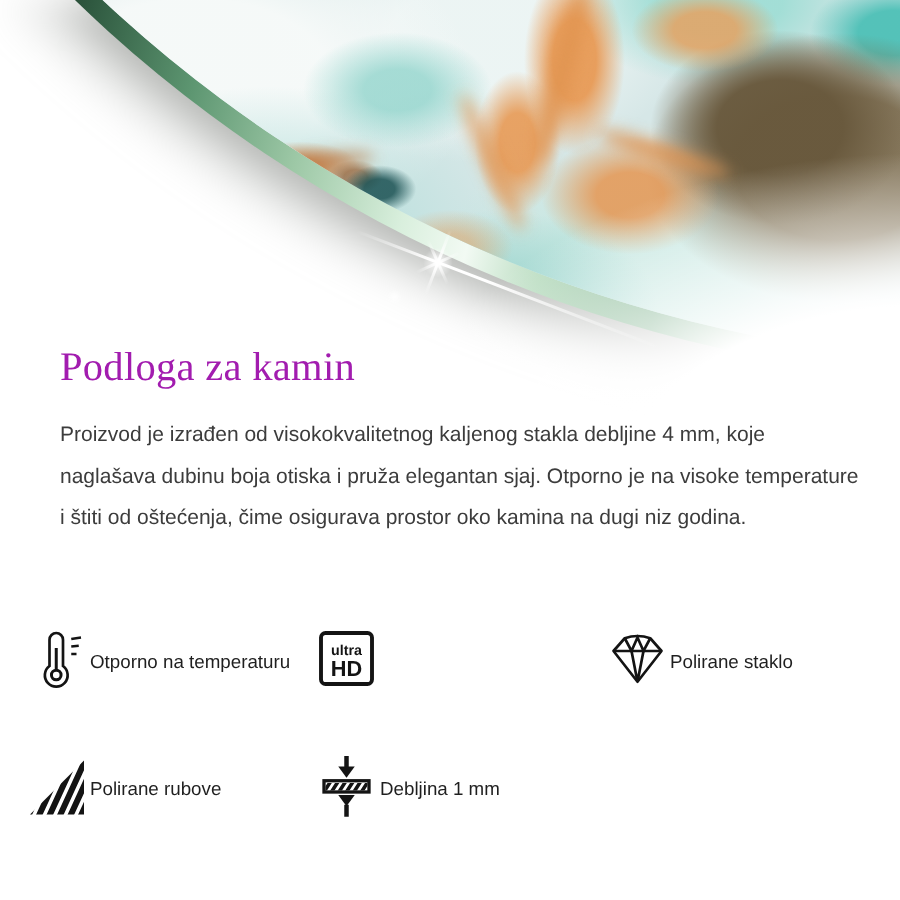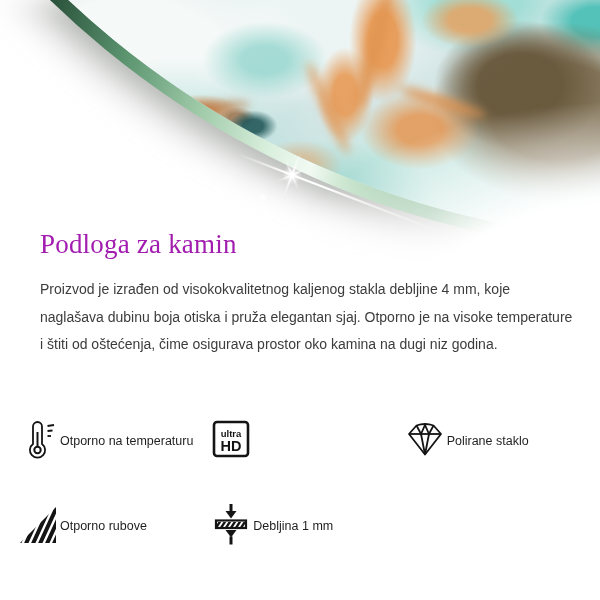--- a/index.html
+++ b/index.html
@@ -149,21 +149,21 @@
           <defs>
               <clipPath id="clip-tri">
                 <path d="M4 41 L40 5 L40 41 Z"></path>
               </clipPath>
             </defs>
           <g clip-path="url(#clip-tri)" stroke-width="4">
             <path d="M-6 46 L16 -2 M1 46 L23 -2 M8 46 L30 -2 M15 46 L37 -2 M22 46 L44 -2 M29 46 L51 -2 M36 46 L58 -2"></path>
           </g>
         </svg>
       </div>
-      <div class="label">Otporno rubove</div>
+      <div class="label">Polirane rubove</div>
     </div>
 
     <div class="feature">
       <div class="icon-box">
         <svg width="44" height="44" viewBox="0 0 44 44">
           <defs>
               <clipPath id="clip-bar">
                 <rect x="8" y="20" width="28" height="5"></rect>
               </clipPath>
             </defs>

